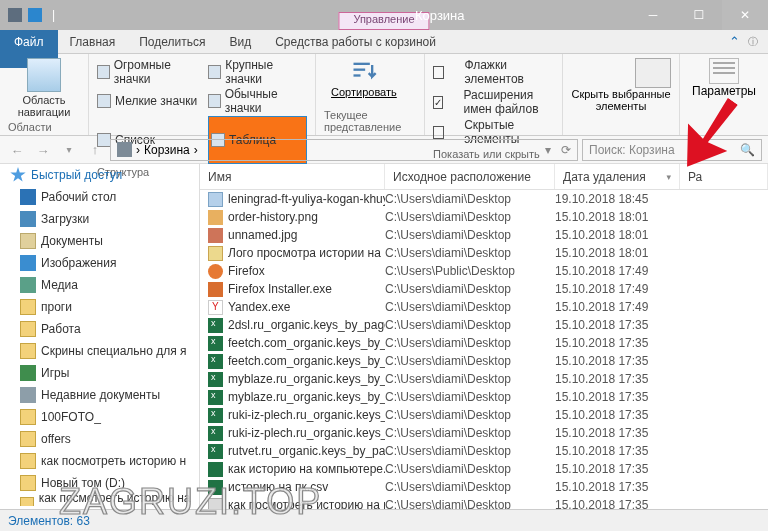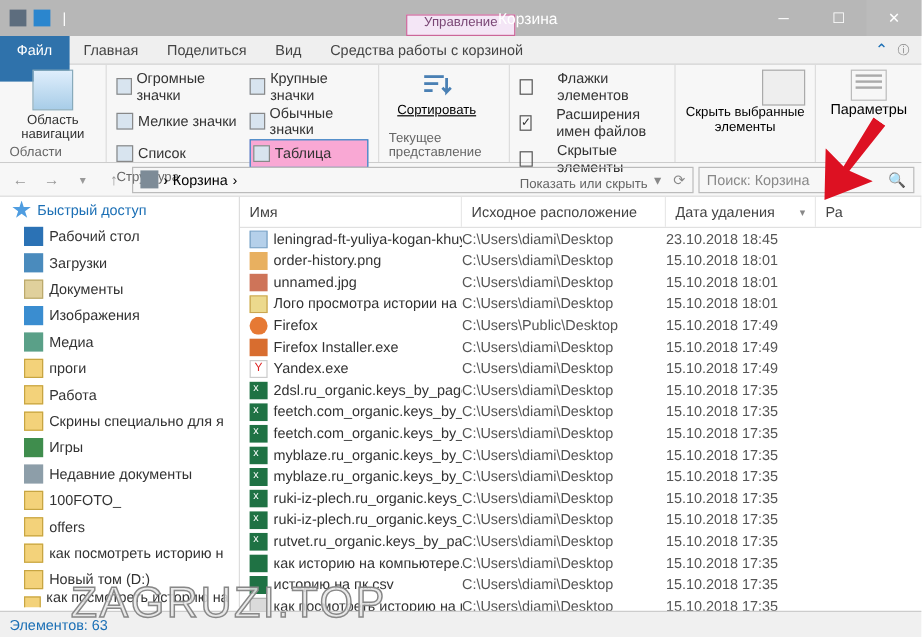--- a/index.html
+++ b/index.html
@@ -20,21 +20,21 @@
 .tabsbar .caret { margin-right: 10px; color: #888; font-size: 10px; }
 .ribbon { height: 82px; background: #f7f7f7; border-bottom: 1px solid #ccc; display: flex; }
 .rgroup { border-right: 1px solid #ddd; padding: 4px 8px 2px 8px; display: flex; flex-direction: column; justify-content: space-between; }
 .rgroup .glabel { color: #666; font-size: 11px; margin-top: 2px; }
 .navpane { display: flex; flex-direction: column; align-items: center; width: 72px; }
 .navpane .icon { width: 34px; height: 34px; background: linear-gradient(#dfeefc,#a8cde8); border: 1px solid #8ab; margin-bottom: 2px; }
 .navpane .txt { font-size: 11px; color: #333; text-align: center; line-height: 1.1; }
 .layout-opts { display: grid; grid-template-columns: auto auto; gap: 1px 8px; }
 .lopt { display: flex; align-items: center; gap: 4px; font-size: 11px; color: #333; }
 .lopt .lic { width: 14px; height: 14px; border: 1px solid #888; display: inline-block; background: #d8e4ef; }
-.lopt.sel { background: #f9a8d4; border: 1px solid #2e87c8; padding: 4px 2px; }
+.lopt.sel { background: #f97316; border: 1px solid #2e87c8; padding: 16px 2px; }
 .sortbtn { display: flex; flex-direction: column; align-items: center; width: 80px; }
 .sortbtn .icon { width: 28px; height: 28px; }
 .sortbtn .txt { font-size: 11px; text-decoration: underline; }
 .check-col { display: flex; flex-direction: column; gap: 2px; }
 .chk { display: flex; align-items: center; gap: 20px; font-size: 11px; color: #333; }
 .chk .box { width: 13px; height: 13px; border: 1px solid #555; display: inline-flex; align-items: center; justify-content: center; font-size: 10px; }
 .hidebtn { display: flex; flex-direction: column; align-items: flex-end; width: 100px; }
 .hidebtn .icon { width: 36px; height: 30px; border: 1px solid #aaa; background: #eee; }
 .hidebtn .txt { font-size: 11px; text-align: center; line-height: 1.1; }
 .parambtn { display: flex; flex-direction: column; align-items: center; width: 72px; }
@@ -302,21 +302,21 @@
         </div>
       <div class="col c4">Ра</div>
     </div>
     <div class="rows" id="rows">
         <div class="row">
           <div class="c1">
             <span class="fic mp3"></span>
             <span>leningrad-ft-yuliya-kogan-khuy-m...</span>
           </div>
           <div class="c2">C:\Users\diami\Desktop</div>
-          <div class="c3">23.10.2018 18:45</div>
+          <div class="c3">19.10.2018 18:45</div>
         </div>
         <div class="row">
           <div class="c1">
             <span class="fic png"></span>
             <span>order-history.png</span>
           </div>
           <div class="c2">C:\Users\diami\Desktop</div>
           <div class="c3">15.10.2018 18:01</div>
         </div>
         <div class="row">

